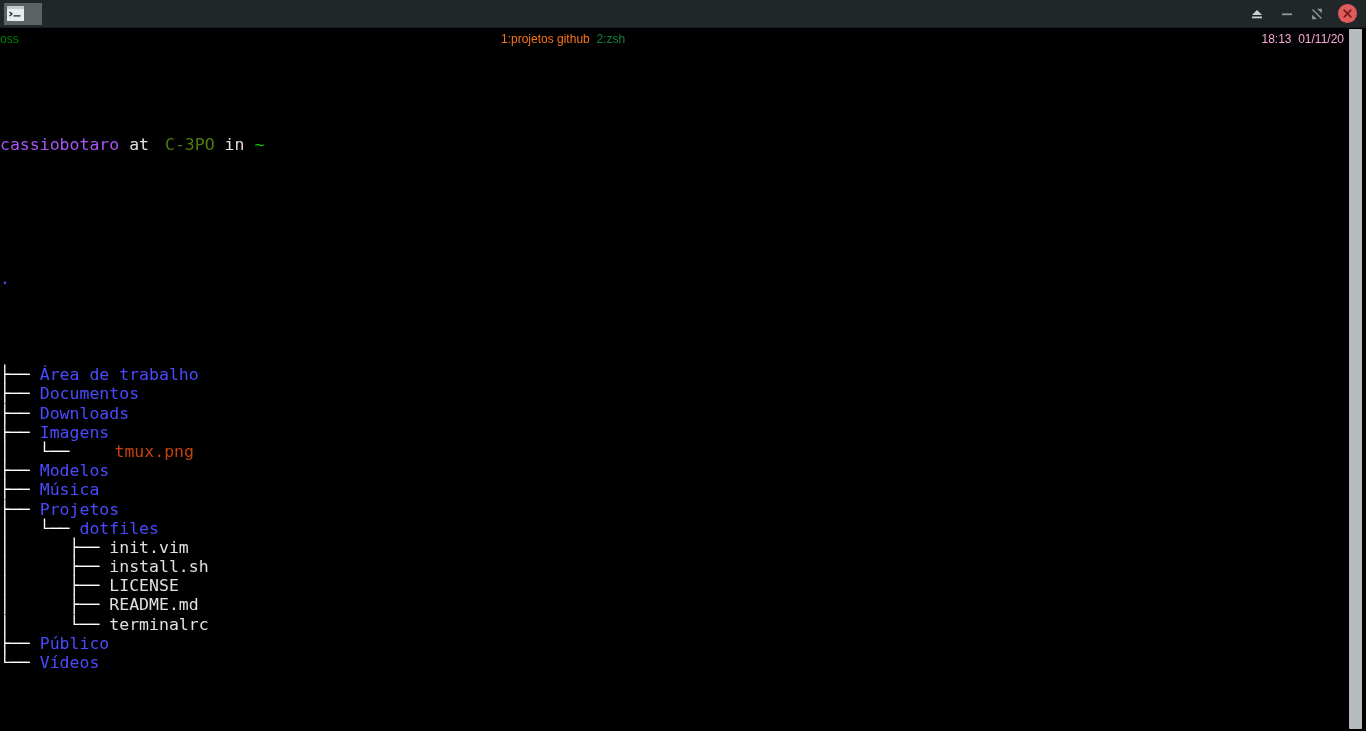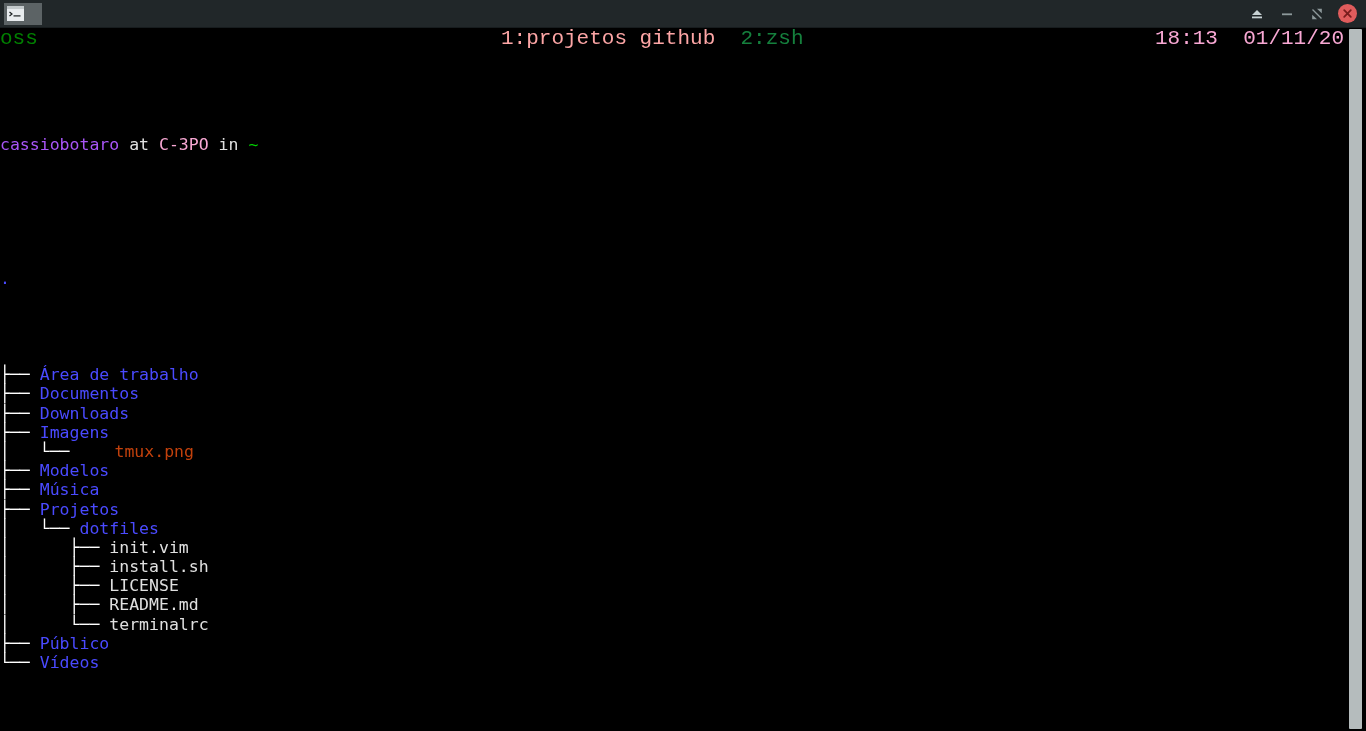--- a/index.html
+++ b/index.html
@@ -47,28 +47,28 @@
     position:absolute; left:0; top:28px;
     width:1366px; height:703px;
     background:#000000;
     overflow:hidden;
   }
 
   
   #tmux-status{
     position:absolute; left:0; top:0; width:1366px; height:22px;
     background:#000000;
-    font-size:21px; line-height:22px;
+    font-size:12px; line-height:22px;
     white-space:pre;
-    font-family:Liberation Mono, monospace;
+    font-family:Liberation Sans, sans-serif;
   }
   #tmux-left{ position:absolute; left:0; top:0; color:#008000; }
   #tmux-center{ position:absolute; left:501px; top:0; }
   #tmux-right{ position:absolute; right:22px; top:0; color:#f9a8d4; }
-  .tmux-win-active{ color:#fca5a5;margin-top:20px; }
+  .tmux-win-active{ color:#f97316;margin-top:20px; }
   .tmux-win-inactive{ color:#15803d; }
   #tmux-cursor{
     position:absolute; right:12px; top:3px;
     width:9px; height:17px; background:#b8b8b8;
   }
 
   
   #console{
     position:absolute; left:0; top:30px;
     width:1344px;
@@ -76,21 +76,21 @@
     line-height:19.2px;
     white-space:pre;
     font-family:"DejaVu Sans Mono", monospace;
     color:#d6d6d6;
   }
   .line{ height:19.2px; white-space:pre; }
 
   
   .c-user   { color:#a855f7; }
   .c-plain  { color:#e0e0e0; }
-  .c-host   { color:#f9a8d4; }
+  .c-host   { color:#4d7c0f;margin-left:6px; }
   .c-path   { color:#00d000; }
   .c-dir    { color:#4a4aff; }
   .c-img    { color:#c2410c;margin-left:35px; }
   .c-file   { color:#e0e0e0;margin-top:33px; }
   .c-branch { color:#ffffff; }
 
   
   #scrollbar-track{
     position:absolute; right:0; top:0;
     width:22px; height:703px;

